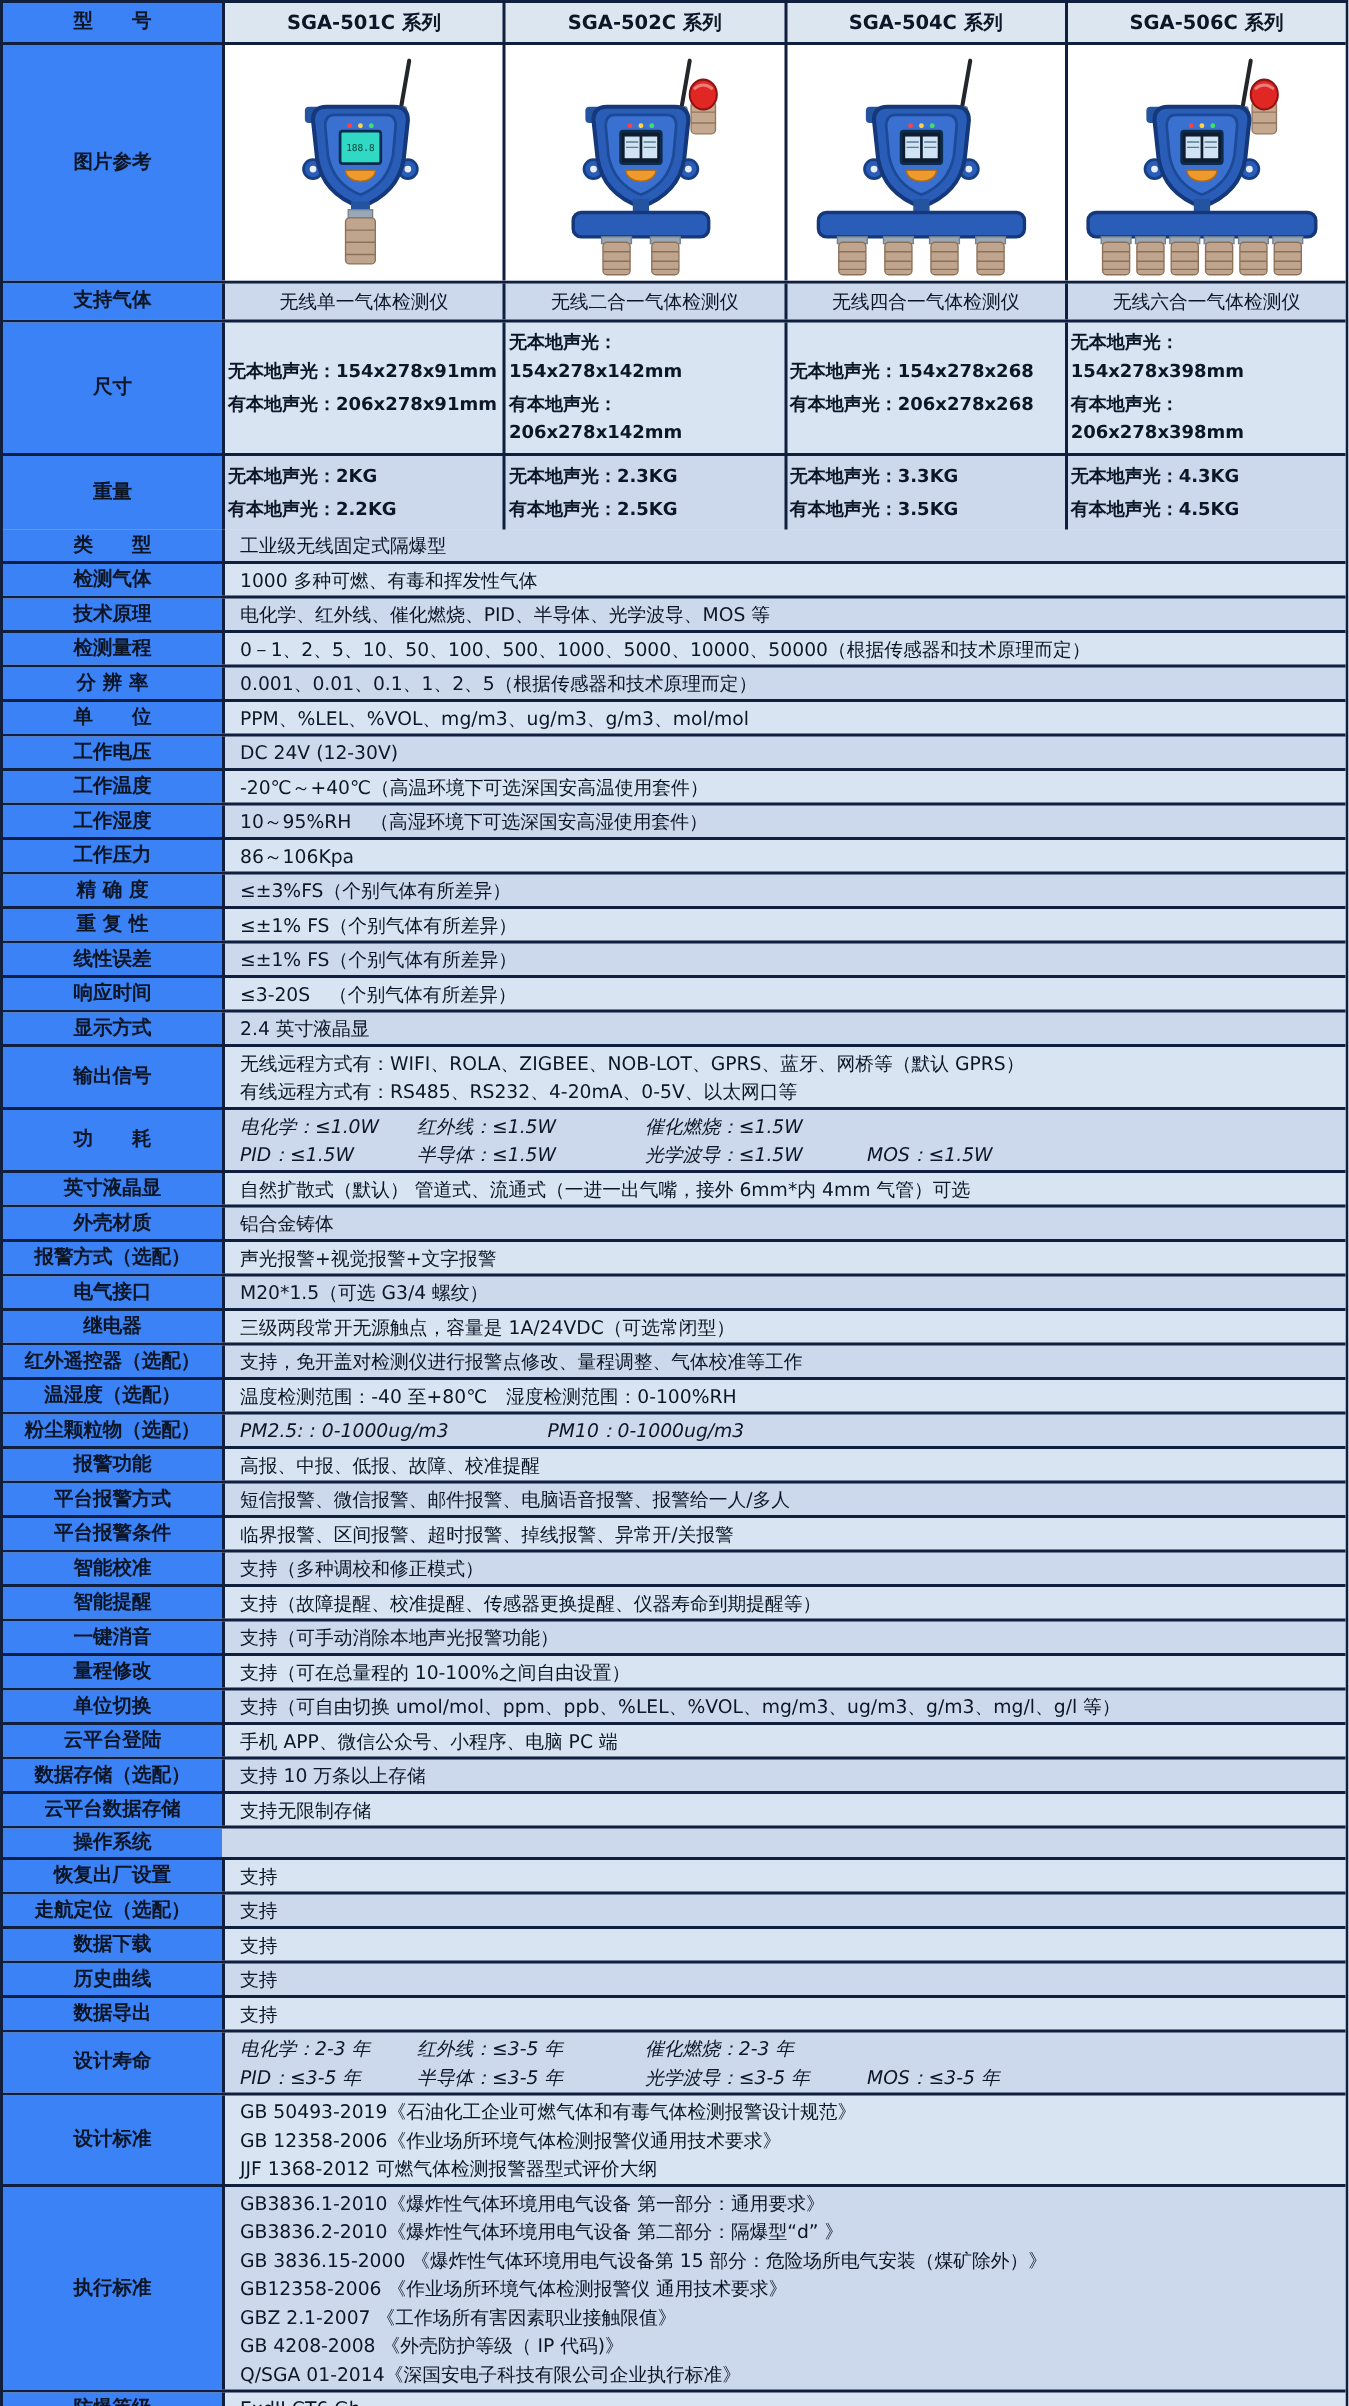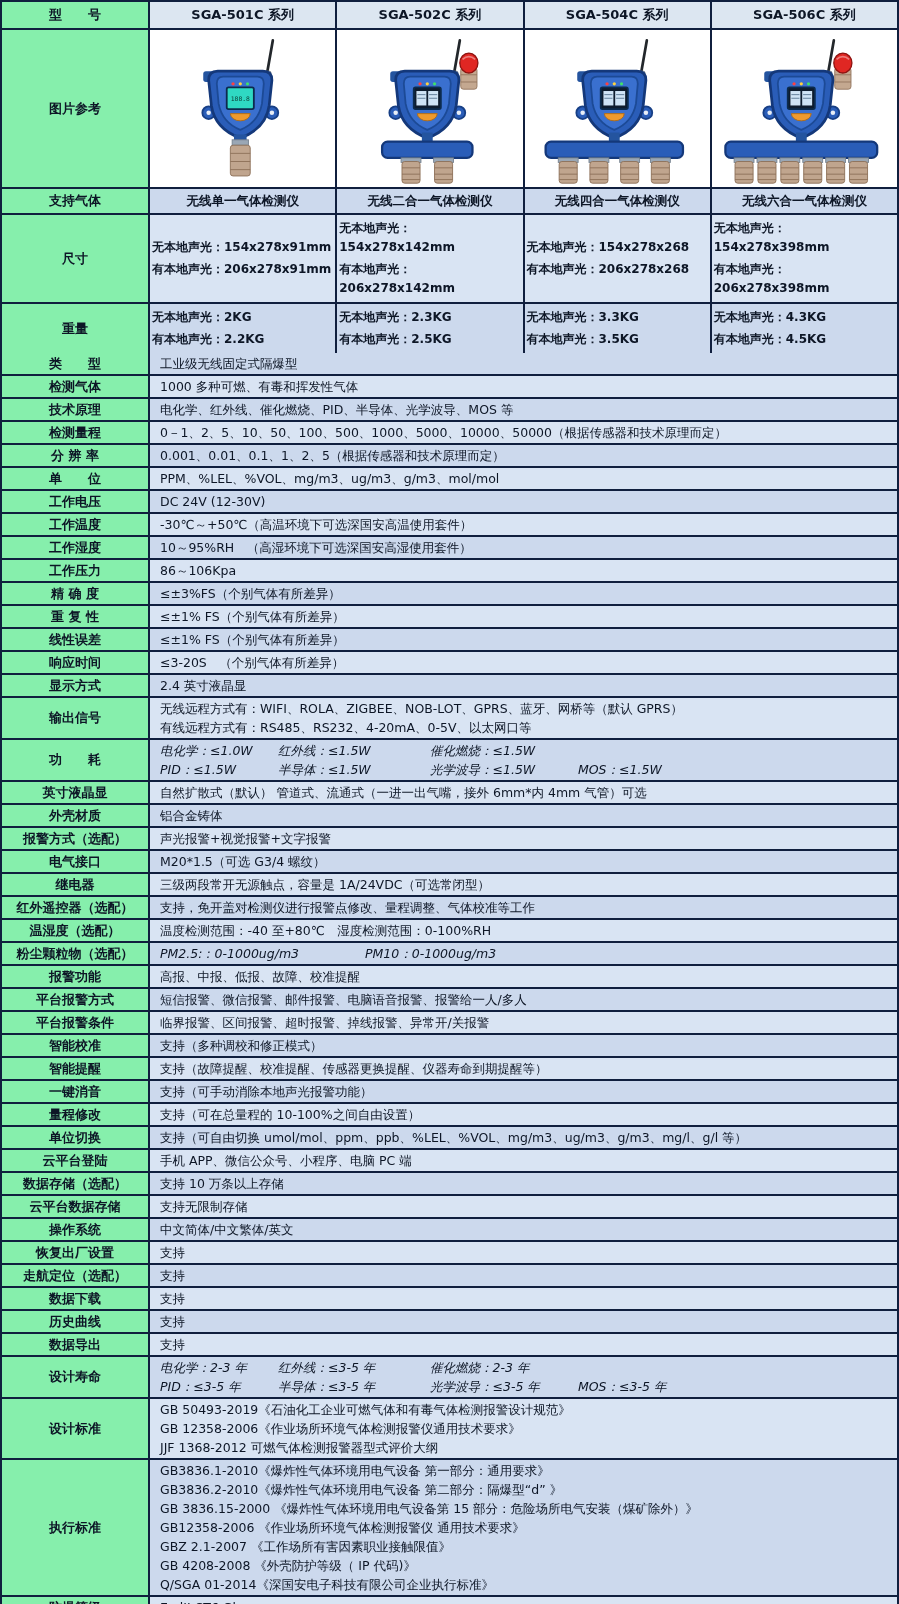--- a/index.html
+++ b/index.html
@@ -4,29 +4,29 @@
 <style>
   html,body{margin:0;padding:0;background:#ffffff;}
   body{font-family:"DejaVu Sans","Liberation Sans",sans-serif;color:#0d1626;}
   .table{width:899px;border:2px solid #101f3e;box-sizing:border-box;background:#d9e4f3;}
   .row{display:grid;border-top:2px solid #101f3e;}
   .row:first-child{border-top:none;}
   .grid5{grid-template-columns:146px 1fr 1fr 1fr 1fr;}
   .grid2{grid-template-columns:146px 1fr;}
   .cell{border-left:2px solid #101f3e;min-width:0;box-sizing:border-box;}
   .cell:first-child{border-left:none;}
-  .label-cell{background:#86efac;display:flex;align-items:center;justify-content:center;
+  .label-cell{background:#3b82f6;display:flex;align-items:center;justify-content:center;
     font-weight:bold;font-size:13px;text-align:center;padding:1px 0;line-height:16px;}
   .header-row{min-height:26px;}
   .model-cell{background:#dce6f1;display:flex;align-items:center;justify-content:center;
     font-weight:bold;font-size:13px;}
   .image-row{height:157px;}
   .device-cell{background:#ffffff;display:flex;align-items:flex-end;justify-content:center;padding-bottom:2px;}
   .support-row{min-height:24px;}
-  .support-cell{display:flex;align-items:center;justify-content:center;font-size:12.5px;font-weight:bold;}
+  .support-cell{display:flex;align-items:center;justify-content:center;font-size:12.5px;font-weight:normal;}
   .duo-cell{display:flex;flex-direction:column;align-items:flex-start;justify-content:center;
     font-size:12px;font-weight:bold;gap:3px;padding:4px 2px;}
   .alt-a{background:#ccd9ed;}
   .alt-b{background:#d9e4f3;}
   .spec-row{min-height:19px;}
   .spec-value{display:flex;flex-direction:column;justify-content:center;padding:1px 10px;font-size:12.5px;}
   .line{line-height:19px;white-space:pre-wrap;}
   .segline{display:flex;font-style:italic;}
   .segline .seg{flex:0 0 auto;}
   .segline .seg:nth-child(1){min-width:118px;}
@@ -319,21 +319,21 @@
       </div>
       <div class="row grid2 spec-row alt-a">
         <div class="cell label-cell">工作电压</div>
         <div class="cell spec-value">
           <div class="line">DC 24V (12-30V)</div>
         </div>
       </div>
       <div class="row grid2 spec-row alt-b">
         <div class="cell label-cell">工作温度</div>
         <div class="cell spec-value">
-          <div class="line">-30℃～+50℃（高温环境下可选深国安高温使用套件）</div>
+          <div class="line">-20℃～+40℃（高温环境下可选深国安高温使用套件）</div>
         </div>
       </div>
       <div class="row grid2 spec-row alt-a">
         <div class="cell label-cell">工作湿度</div>
         <div class="cell spec-value">
           <div class="line">10～95%RH　（高湿环境下可选深国安高湿使用套件）</div>
         </div>
       </div>
       <div class="row grid2 spec-row alt-b">
         <div class="cell label-cell">工作压力</div>
@@ -494,23 +494,20 @@
         </div>
       </div>
       <div class="row grid2 spec-row alt-b">
         <div class="cell label-cell">云平台数据存储</div>
         <div class="cell spec-value">
           <div class="line">支持无限制存储</div>
         </div>
       </div>
       <div class="row grid2 spec-row alt-a">
         <div class="cell label-cell">操作系统</div>
-        <div class="cell spec-value">
-          <div class="line">中文简体/中文繁体/英文</div>
-        </div>
       </div>
       <div class="row grid2 spec-row alt-b">
         <div class="cell label-cell">恢复出厂设置</div>
         <div class="cell spec-value">
           <div class="line">支持</div>
         </div>
       </div>
       <div class="row grid2 spec-row alt-a">
         <div class="cell label-cell">走航定位（选配）</div>
         <div class="cell spec-value">

